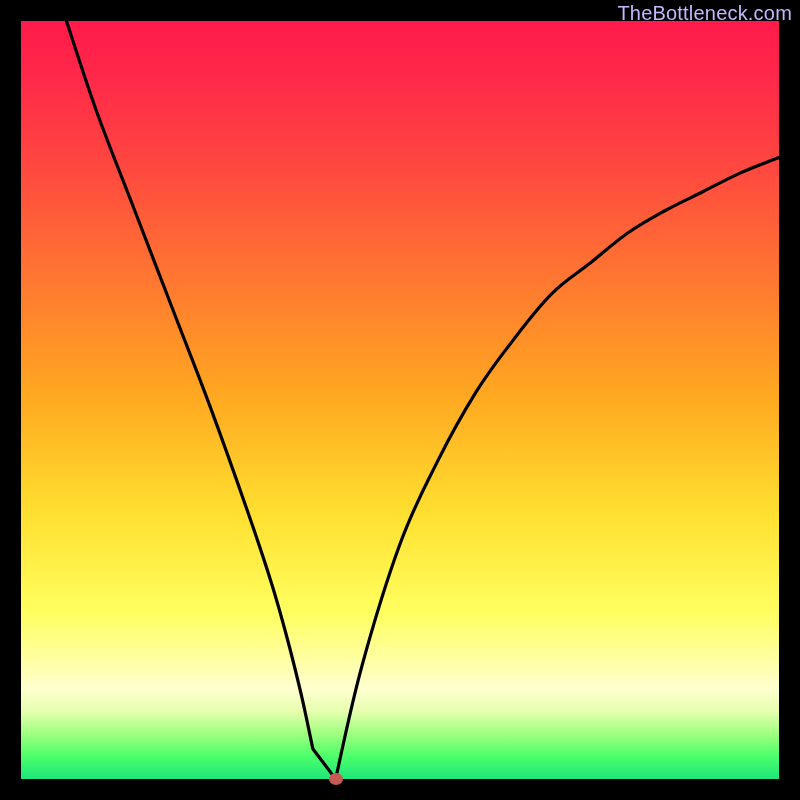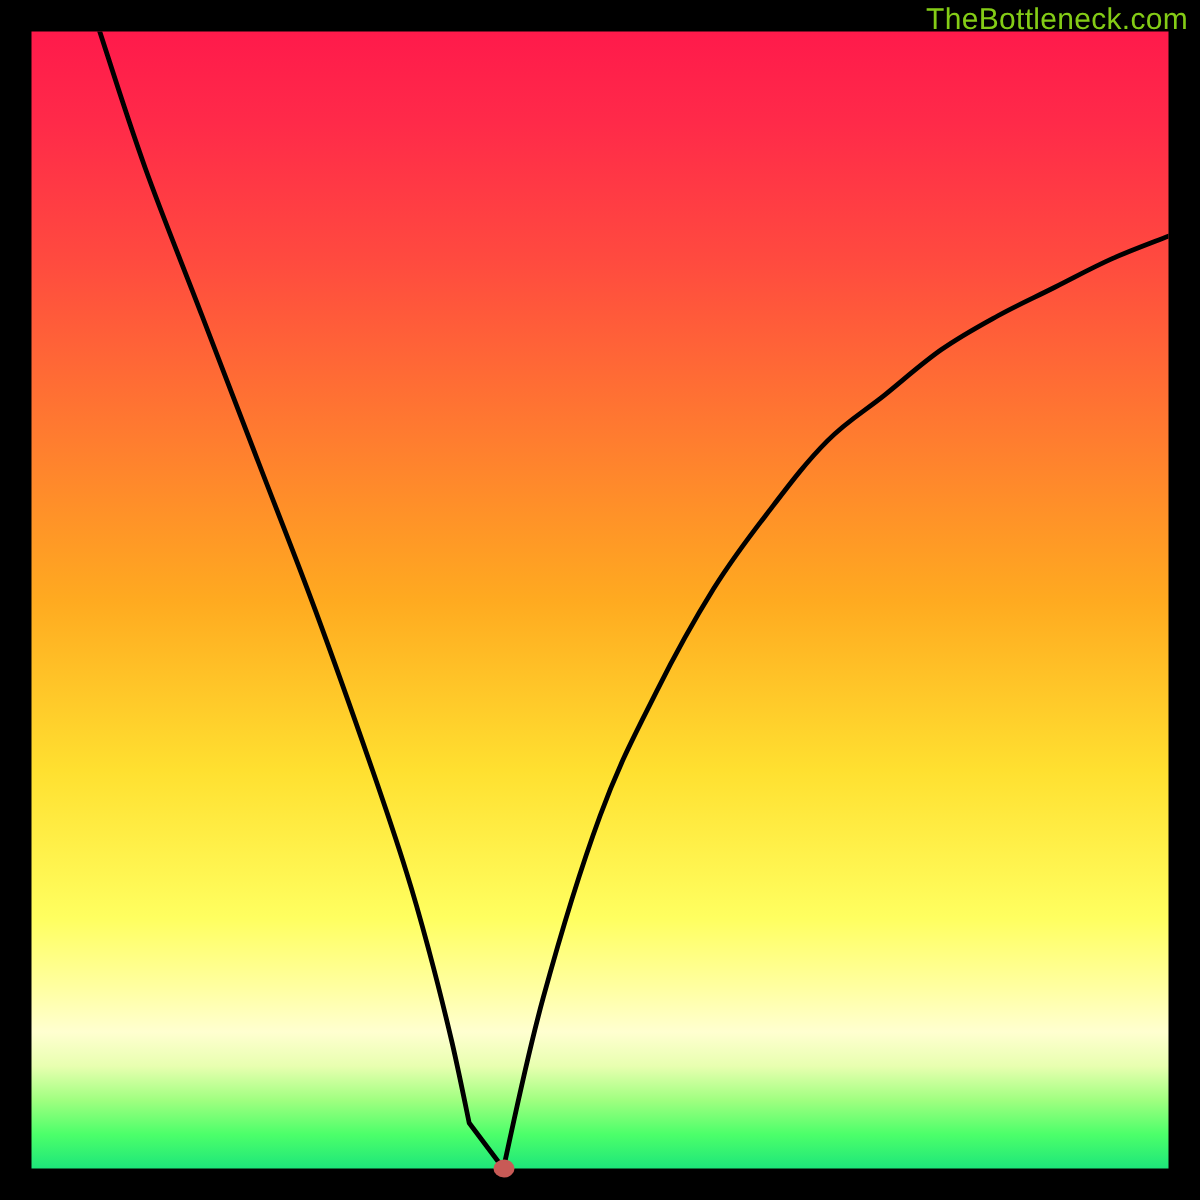--- a/index.html
+++ b/index.html
@@ -39,21 +39,21 @@
       #4cff6a 97%,
       #1de67a 100%
     );
   }
   .watermark {
     position: absolute;
     top: 2px;
     right: 8px;
     font-family: Arial, Helvetica, sans-serif;
     font-size: 20px;
-    color: #84cc16;
+    color: #c4b5fd;
     letter-spacing: 0.2px;
     user-select: none;
   }
   svg.curve {
     position: absolute;
     left: 0;
     top: 0;
   }
   .dot {
     position: absolute;

